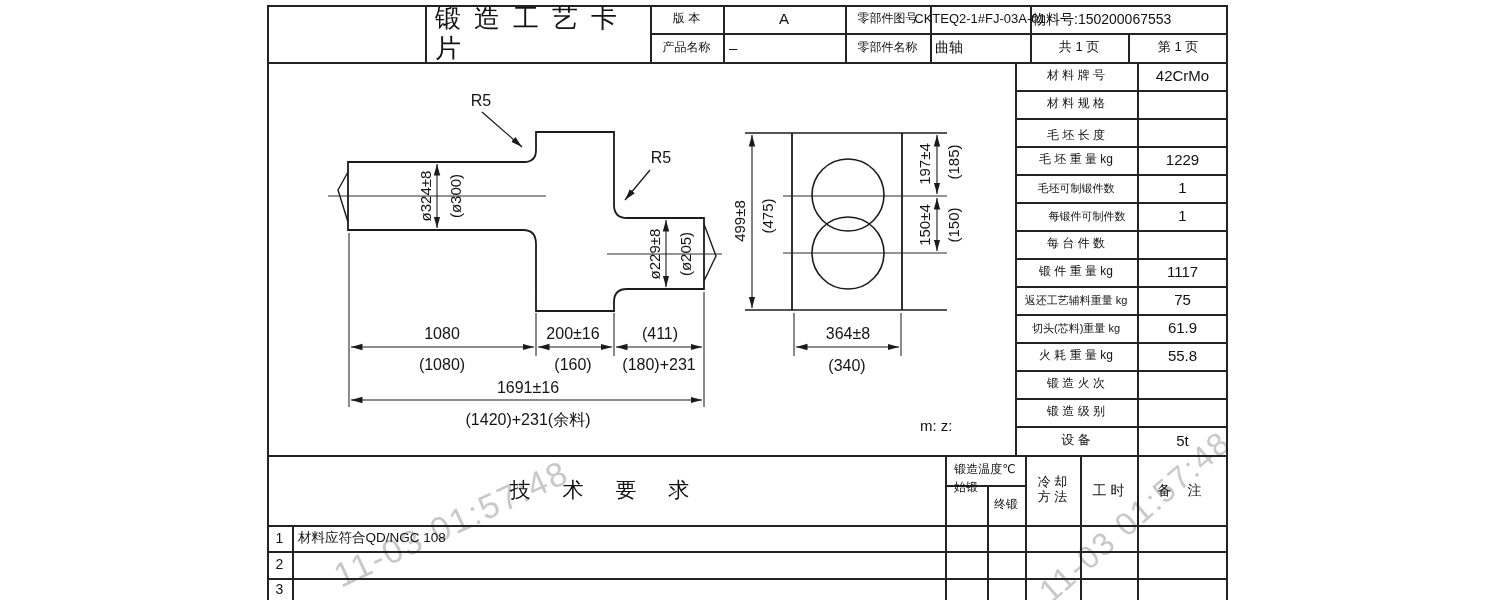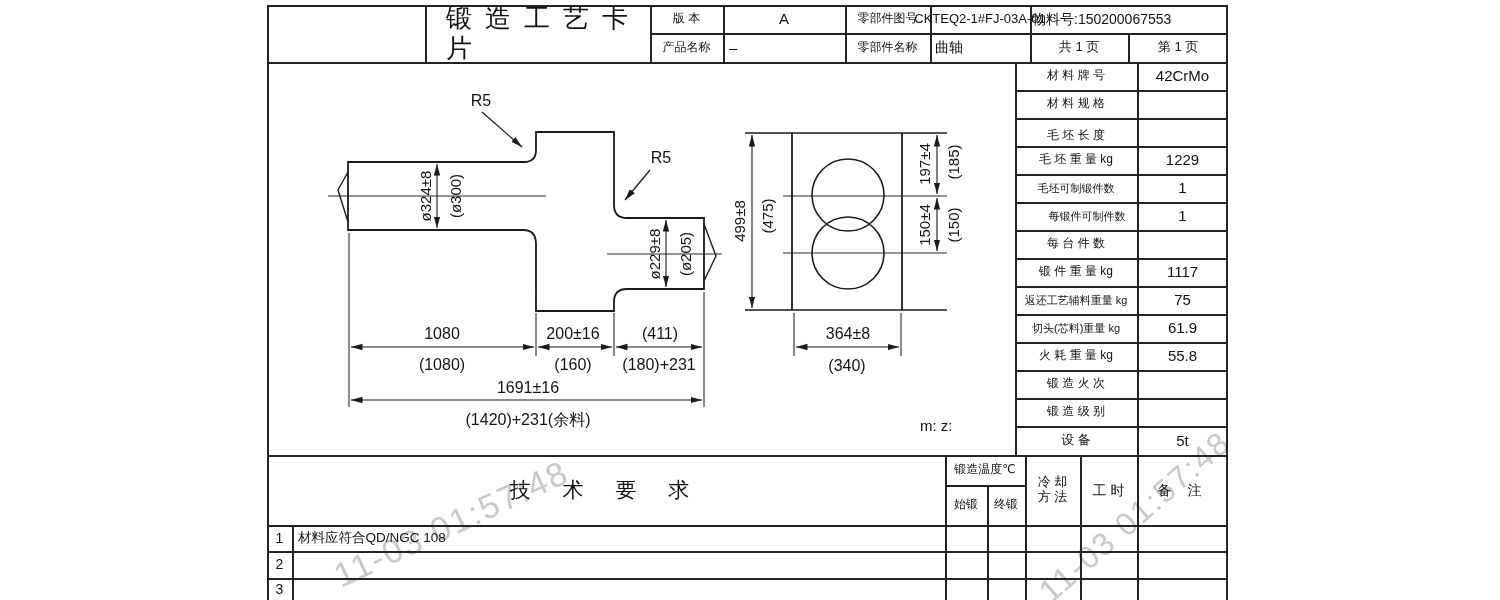--- a/index.html
+++ b/index.html
@@ -8,21 +8,21 @@
   .hl,.vl{position:absolute;background:#232323;}
   .hl{height:2px;}
   .vl{width:2px;}
   .frame{position:absolute;left:267px;top:5px;width:961px;height:600px;
          border:2px solid #232323;border-bottom:none;box-sizing:border-box;}
   .cell{position:absolute;display:flex;align-items:center;justify-content:center;
         box-sizing:border-box;line-height:1.15;}
   .left{justify-content:flex-start;}
   .pre{white-space:pre-line;text-align:center;}
   .nowrap{white-space:nowrap;}
-  .doc-title{font-size:26px;letter-spacing:13px;padding-left:21px;font-weight:500;}
+  .doc-title{font-size:26px;letter-spacing:13px;padding-left:10px;font-weight:500;}
   .sec-title{font-size:21px;letter-spacing:13px;font-weight:500;}
   .lbl{font-size:12px;}
   .lbl-sm{font-size:11px;}
   .val{font-size:15px;}
   .wm{position:absolute;white-space:nowrap;color:rgba(145,145,145,0.5);
       font-size:34px;letter-spacing:2px;transform-origin:0 0;pointer-events:none;}
   svg text{font-family:"Liberation Sans","DejaVu Sans",sans-serif;fill:#141414;}
 </style>
 </head>
 <body>
@@ -110,21 +110,21 @@
   <div class="cell val" style="left:1137px;top:342px;width:91px;height:28px;">55.8</div>
   <div class="cell lbl" style="left:1015px;top:370px;width:122px;height:28px;">锻 造 火 次</div>
   <div class="cell val" style="left:1137px;top:370px;width:91px;height:28px;"></div>
   <div class="cell lbl" style="left:1015px;top:398px;width:122px;height:28px;">锻 造 级 别</div>
   <div class="cell val" style="left:1137px;top:398px;width:91px;height:28px;"></div>
   <div class="cell lbl" style="left:1015px;top:426px;width:122px;height:29px;font-size:13px;">设  备</div>
   <div class="cell val" style="left:1137px;top:426px;width:91px;height:29px;">5t</div>
 
   <div class="cell sec-title" style="left:267px;top:455px;width:678px;height:70px;">技 术 要 求</div>
   <div class="cell lbl" style="left:945px;top:455px;width:80px;height:30px;">锻造温度℃</div>
-  <div class="cell lbl" style="left:945px;top:485px;width:42px;height:40px;border-radius:7px;">始锻</div>
+  <div class="cell lbl" style="left:945px;top:468px;width:42px;height:40px;border-radius:7px;">始锻</div>
   <div class="cell lbl" style="left:987px;top:485px;width:38px;height:40px;">终锻</div>
   <div class="cell lbl pre" style="left:1025px;top:455px;width:55px;height:70px;font-size:13px;">冷 却
 方 法</div>
   <div class="cell" style="left:1080px;top:455px;width:57px;height:70px;font-size:14px;">工 时</div>
   <div class="cell" style="left:1137px;top:455px;width:91px;height:70px;font-size:14px;letter-spacing:6px;">备 注</div>
   <div class="cell" style="left:267px;top:525px;width:25px;height:26px;font-size:14px;">1</div>
   <div class="cell left" style="left:292px;top:525px;width:650px;height:26px;padding-left:6px;font-size:13.5px;">材料应符合QD/NGC 108</div>
   <div class="cell" style="left:267px;top:551px;width:25px;height:27px;font-size:14px;">2</div>
   <div class="cell left" style="left:292px;top:551px;width:650px;height:27px;padding-left:6px;font-size:13.5px;"></div>
   <div class="cell" style="left:267px;top:578px;width:25px;height:22px;font-size:14px;">3</div>

